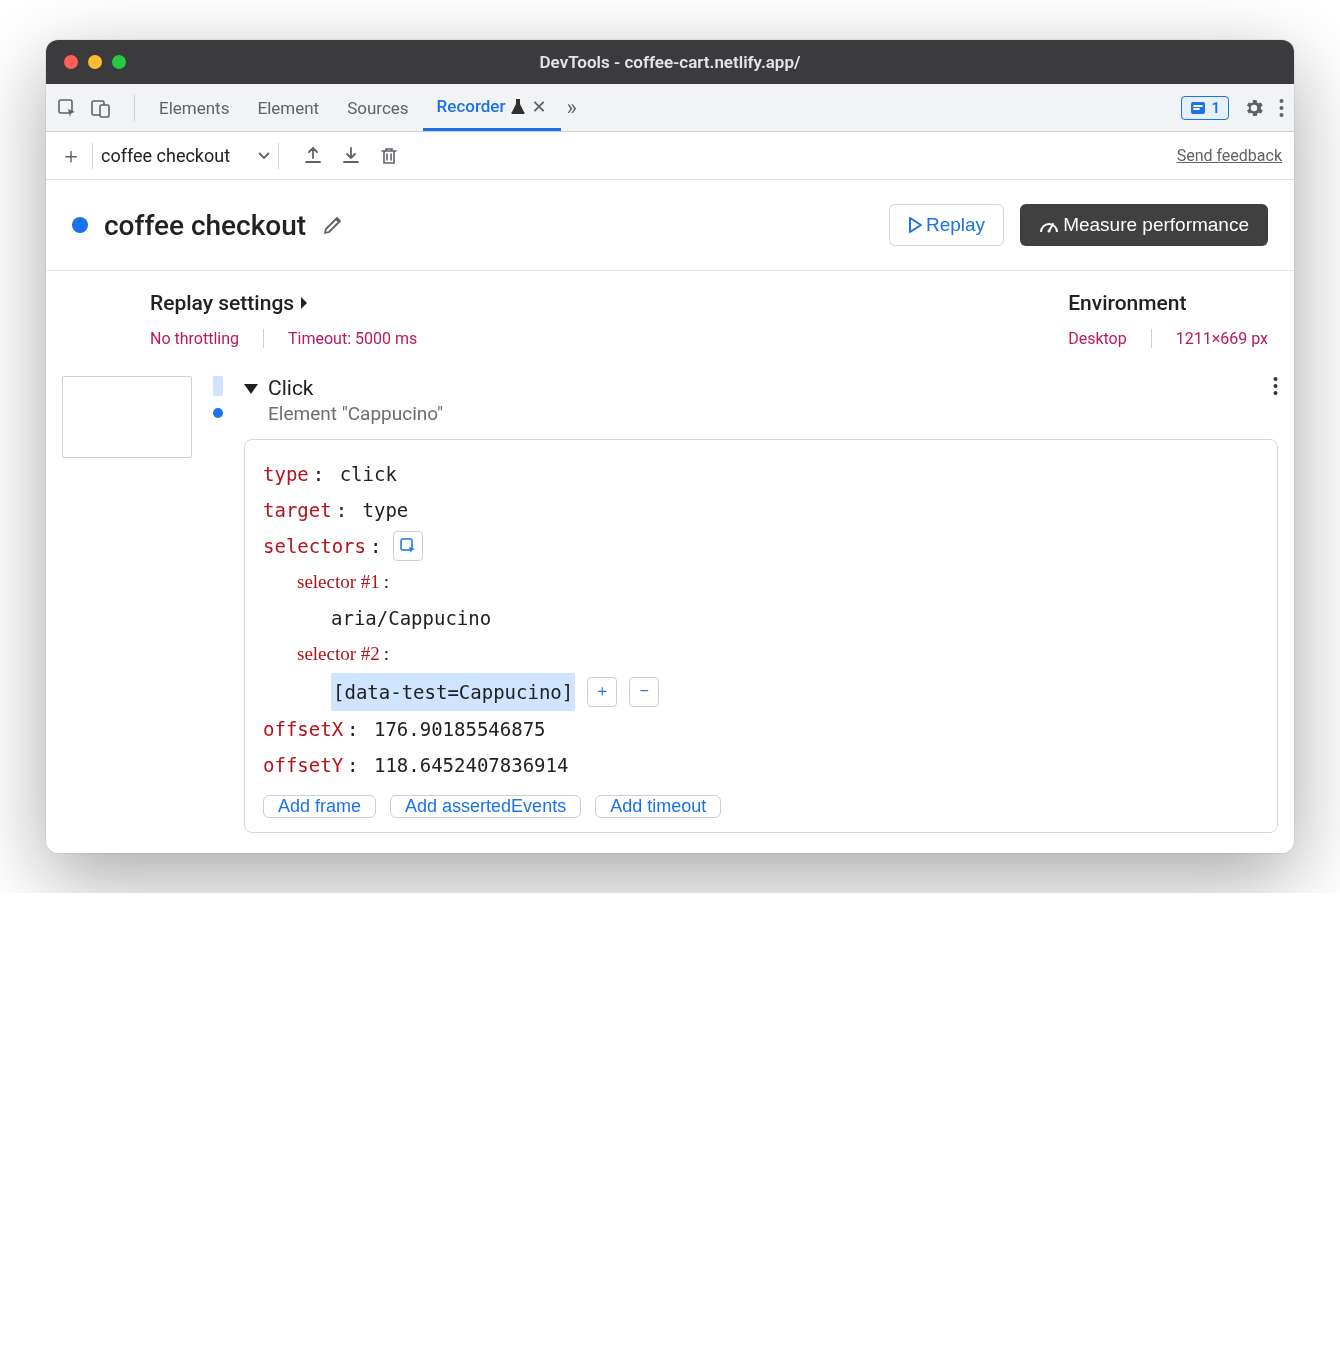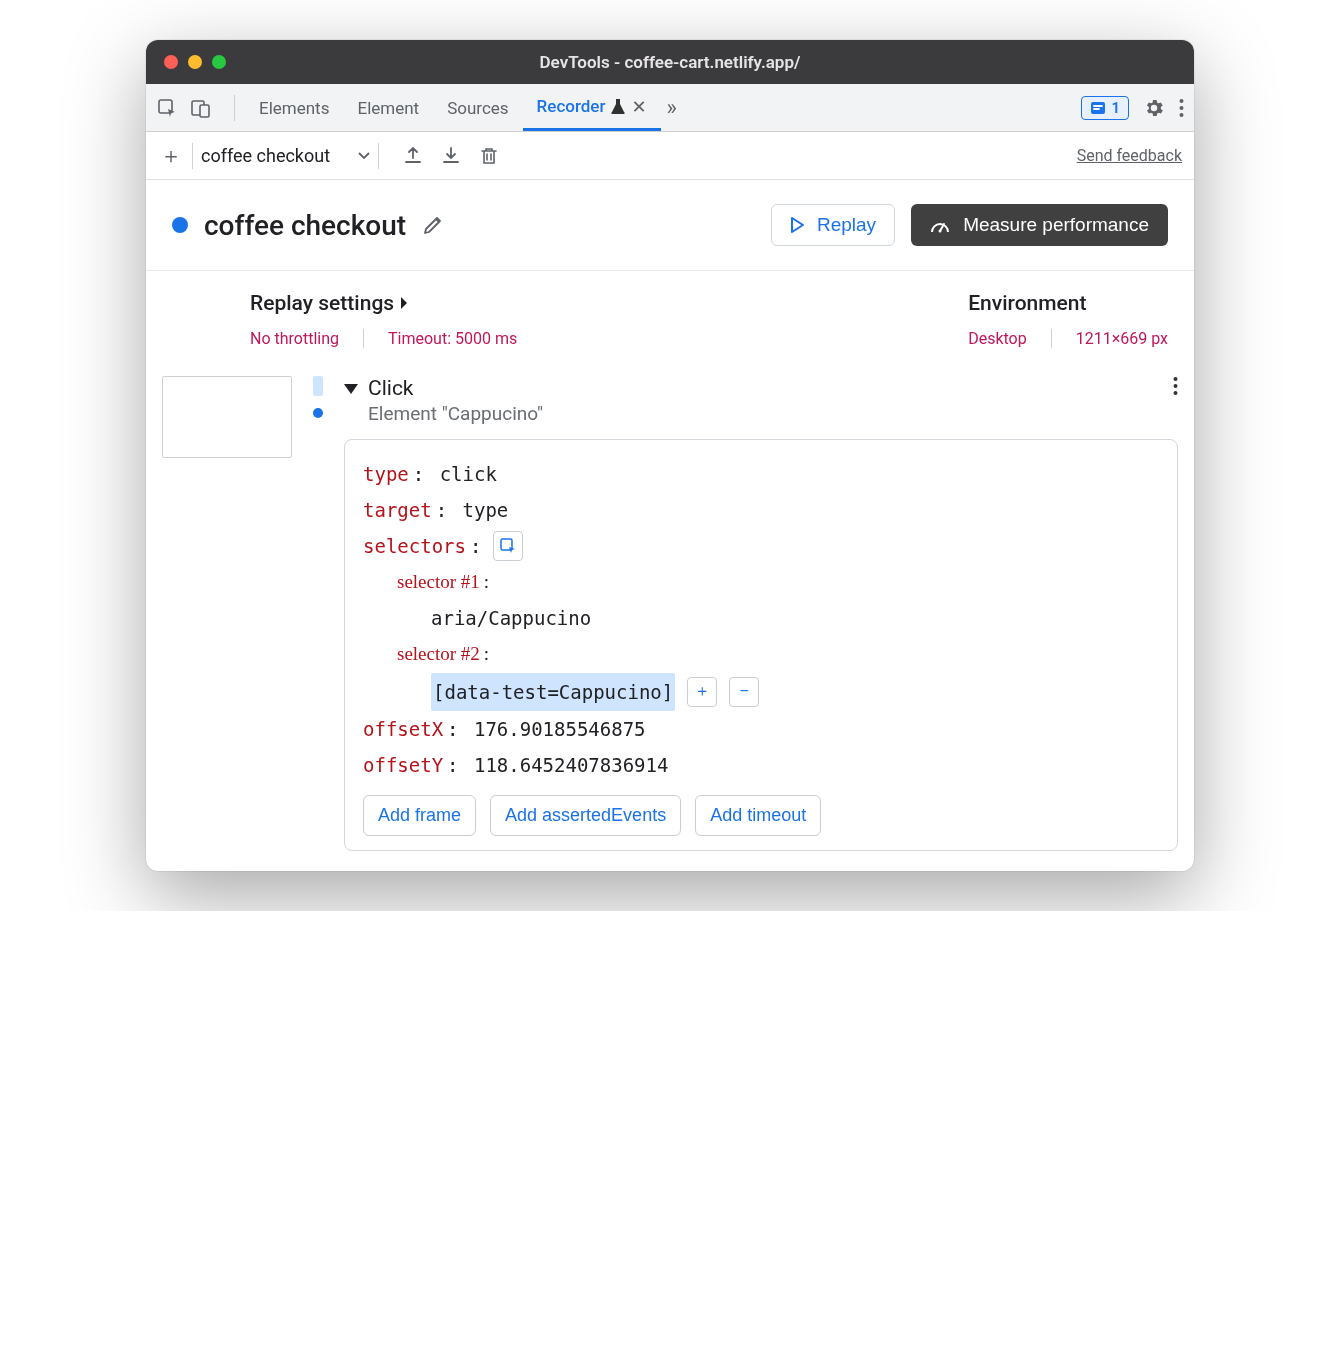--- a/index.html
+++ b/index.html
@@ -4,21 +4,21 @@
 <style>
 * { box-sizing: border-box; margin: 0; padding: 0; }
 body {
   font-family: -apple-system, BlinkMacSystemFont, "Segoe UI", Roboto, sans-serif;
   background: #fff;
   display: flex;
   justify-content: center;
   padding: 40px;
 }
 .window {
-  width: 1048px;
+  width: 1248px;
   border-radius: 12px;
   overflow: hidden;
   box-shadow: 0 25px 80px rgba(0,0,0,0.35), 0 0 0 1px rgba(0,0,0,0.05);
   background: #fff;
 }
 .titlebar {
   background: #3b3a3c;
   height: 44px;
   display: flex;
   align-items: center;
@@ -139,21 +139,21 @@
 }
 .pencil { color: #5f6368; font-size: 22px; cursor: pointer; }
 .header-spacer { flex: 1; }
 .btn {
   height: 42px;
   border-radius: 6px;
   font-size: 19px;
   font-weight: 500;
   display: flex;
   align-items: center;
-  gap: 13px;
+  gap: 4px;
   padding: 0 18px;
   cursor: pointer;
   border: 1px solid transparent;
 }
 .btn-replay {
   color: #1a73e8;
   border-color: #cfd6dc;
   background: #fff;
 }
 .btn-measure {
@@ -272,21 +272,21 @@
 }
 .add-row {
   display: flex;
   gap: 14px;
   margin-top: 12px;
   font-family: -apple-system, sans-serif;
 }
 .add-btn {
   border: 1px solid #c9ced4;
   border-radius: 6px;
-  padding: 9px 14px;
+  padding: 0 14px;
   color: #1a73e8;
   font-size: 18px;
   font-weight: 500;
   background: #fff;
   cursor: pointer;
 }
 svg { display: block; }
 </style>
 </head>
 <body>

